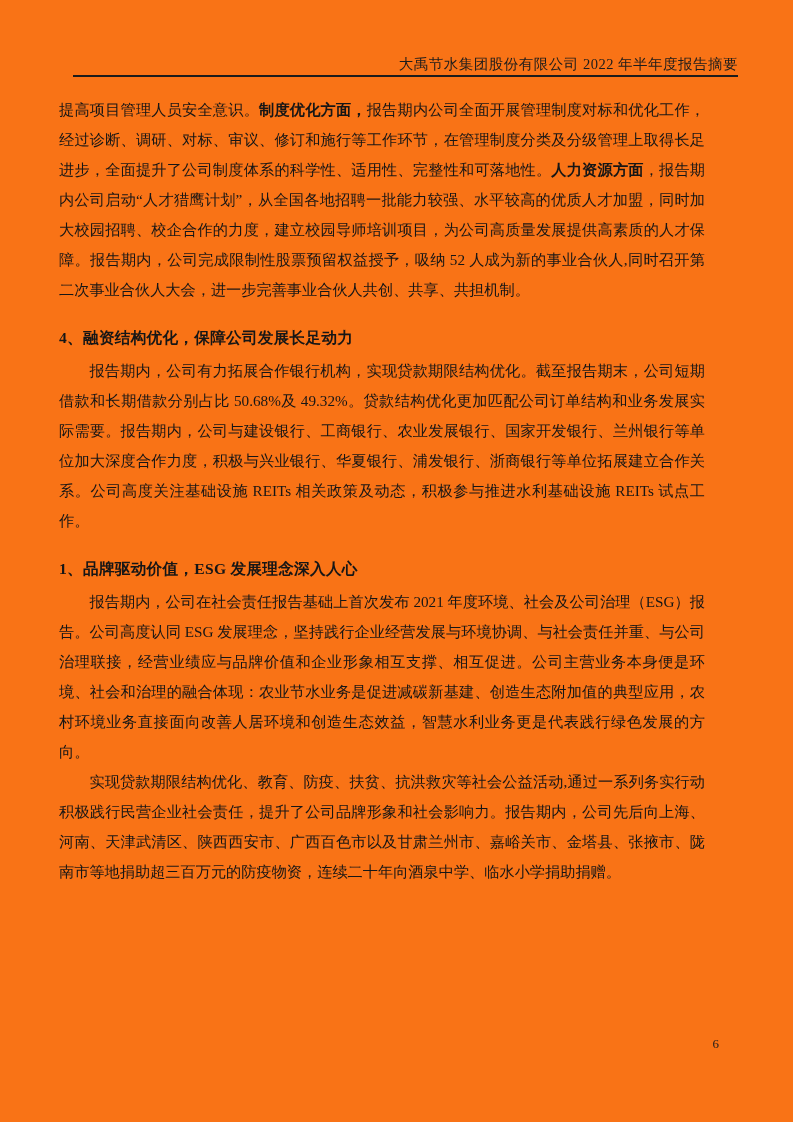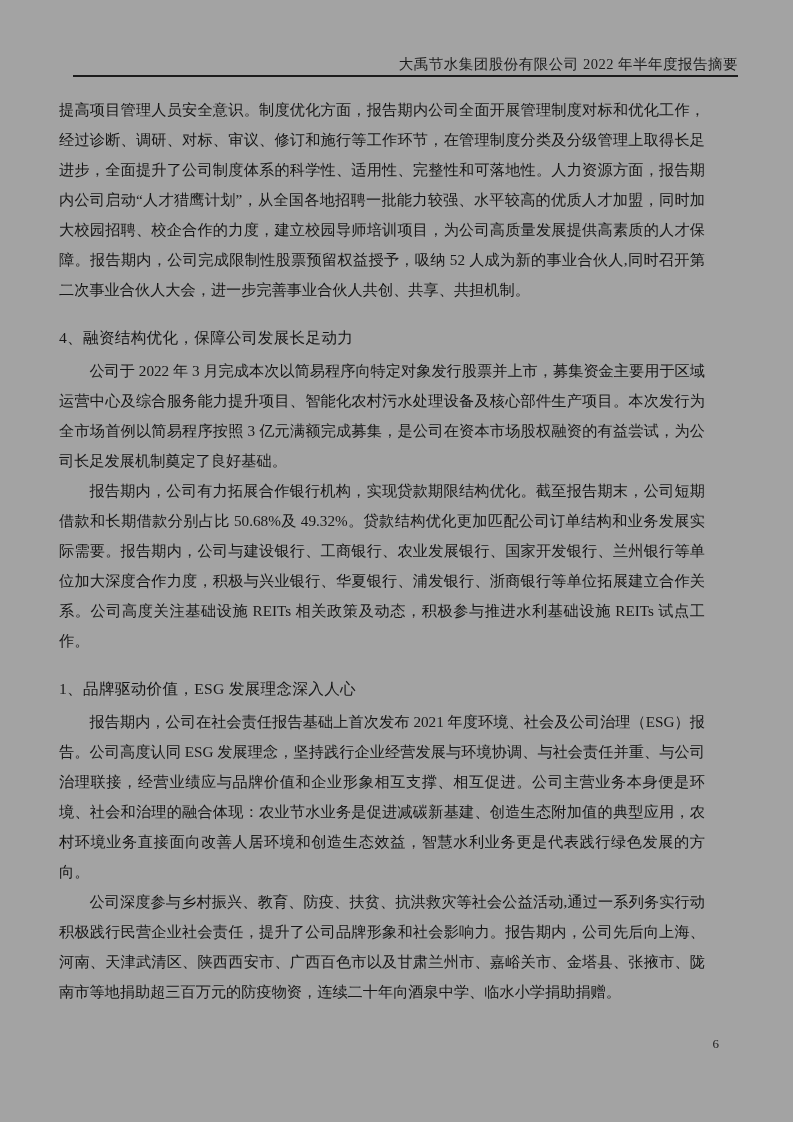--- a/index.html
+++ b/index.html
@@ -4,21 +4,21 @@
 <style>
   html, body {
     margin: 0;
     padding: 0;
     background: #ffffff;
   }
   .page {
     position: relative;
     width: 793px;
     height: 1122px;
-    background: #a3a3a3;
+    background: #f97316;
     font-family: "Liberation Serif", "DejaVu Serif", serif;
     color: #161616;
     overflow: hidden;
   }
   .header-title {
     position: absolute;
     top: 54px;
     right: 55px;
     font-size: 14.5px;
     line-height: 20px;
@@ -51,21 +51,21 @@
     text-indent: 2em;
   }
   .sec-heading {
     margin: 18px 0 3px 0;
     font-size: 15.6px;
     font-weight: bold;
     text-align: left;
     letter-spacing: 0.3px;
   }
   .bold-run {
-    font-weight: normal;
+    font-weight: bold;
   }
   .page-number {
     position: absolute;
     top: 1036px;
     right: 74px;
     font-size: 13px;
     color: #1c1c1c;
   }
 </style>
 </head>
@@ -73,22 +73,21 @@
 
 <div class="page">
 
   <div class="header-title">大禹节水集团股份有限公司 2022 年半年度报告摘要</div>
 
   <div class="header-rule"></div>
 
   <div class="content">
       <p class="para"><span>提高项目管理人员安全意识。</span><span class="bold-run">制度优化方面，</span><span>报告期内公司全面开展管理制度对标和优化工作，经过诊断、调研、对标、审议、修订和施行等工作环节，在管理制度分类及分级管理上取得长足进步，全面提升了公司制度体系的科学性、适用性、完整性和可落地性。</span><span class="bold-run">人力资源方面</span><span>，报告期内公司启动“人才猎鹰计划”，从全国各地招聘一批能力较强、水平较高的优质人才加盟，同时加大校园招聘、校企合作的力度，建立校园导师培训项目，为公司高质量发展提供高素质的人才保障。报告期内，公司完成限制性股票预留权益授予，吸纳 52 人成为新的事业合伙人,同时召开第二次事业合伙人大会，进一步完善事业合伙人共创、共享、共担机制。</span></p>
       <h3 class="sec-heading"><span class="bold-run">4、融资结构优化，保障公司发展长足动力</span></h3>
-      <p class="para indent"><span>公司于 2022 年 3 月完成本次以简易程序向特定对象发行股票并上市，募集资金主要用于区域运营中心及综合服务能力提升项目、智能化农村污水处理设备及核心部件生产项目。本次发行为全市场首例以简易程序按照 3 亿元满额完成募集，是公司在资本市场股权融资的有益尝试，为公司长足发展机制奠定了良好基础。</span></p>
       <p class="para indent"><span>报告期内，公司有力拓展合作银行机构，实现贷款期限结构优化。截至报告期末，公司短期借款和长期借款分别占比 50.68%及 49.32%。贷款结构优化更加匹配公司订单结构和业务发展实际需要。报告期内，公司与建设银行、工商银行、农业发展银行、国家开发银行、兰州银行等单位加大深度合作力度，积极与兴业银行、华夏银行、浦发银行、浙商银行等单位拓展建立合作关系。公司高度关注基础设施 REITs 相关政策及动态，积极参与推进水利基础设施 REITs 试点工作。</span></p>
       <h3 class="sec-heading"><span class="bold-run">1、品牌驱动价值，ESG 发展理念深入人心</span></h3>
       <p class="para indent"><span>报告期内，公司在社会责任报告基础上首次发布 2021 年度环境、社会及公司治理（ESG）报告。公司高度认同 ESG 发展理念，坚持践行企业经营发展与环境协调、与社会责任并重、与公司治理联接，经营业绩应与品牌价值和企业形象相互支撑、相互促进。公司主营业务本身便是环境、社会和治理的融合体现：农业节水业务是促进减碳新基建、创造生态附加值的典型应用，农村环境业务直接面向改善人居环境和创造生态效益，智慧水利业务更是代表践行绿色发展的方向。</span></p>
-      <p class="para indent"><span>公司深度参与乡村振兴、教育、防疫、扶贫、抗洪救灾等社会公益活动,通过一系列务实行动积极践行民营企业社会责任，提升了公司品牌形象和社会影响力。报告期内，公司先后向上海、河南、天津武清区、陕西西安市、广西百色市以及甘肃兰州市、嘉峪关市、金塔县、张掖市、陇南市等地捐助超三百万元的防疫物资，连续二十年向酒泉中学、临水小学捐助捐赠。</span></p>
+      <p class="para indent"><span>实现贷款期限结构优化、教育、防疫、扶贫、抗洪救灾等社会公益活动,通过一系列务实行动积极践行民营企业社会责任，提升了公司品牌形象和社会影响力。报告期内，公司先后向上海、河南、天津武清区、陕西西安市、广西百色市以及甘肃兰州市、嘉峪关市、金塔县、张掖市、陇南市等地捐助超三百万元的防疫物资，连续二十年向酒泉中学、临水小学捐助捐赠。</span></p>
     </div>
 
   <div class="page-number">6</div>
 
 </div>
 
 </body></html>

